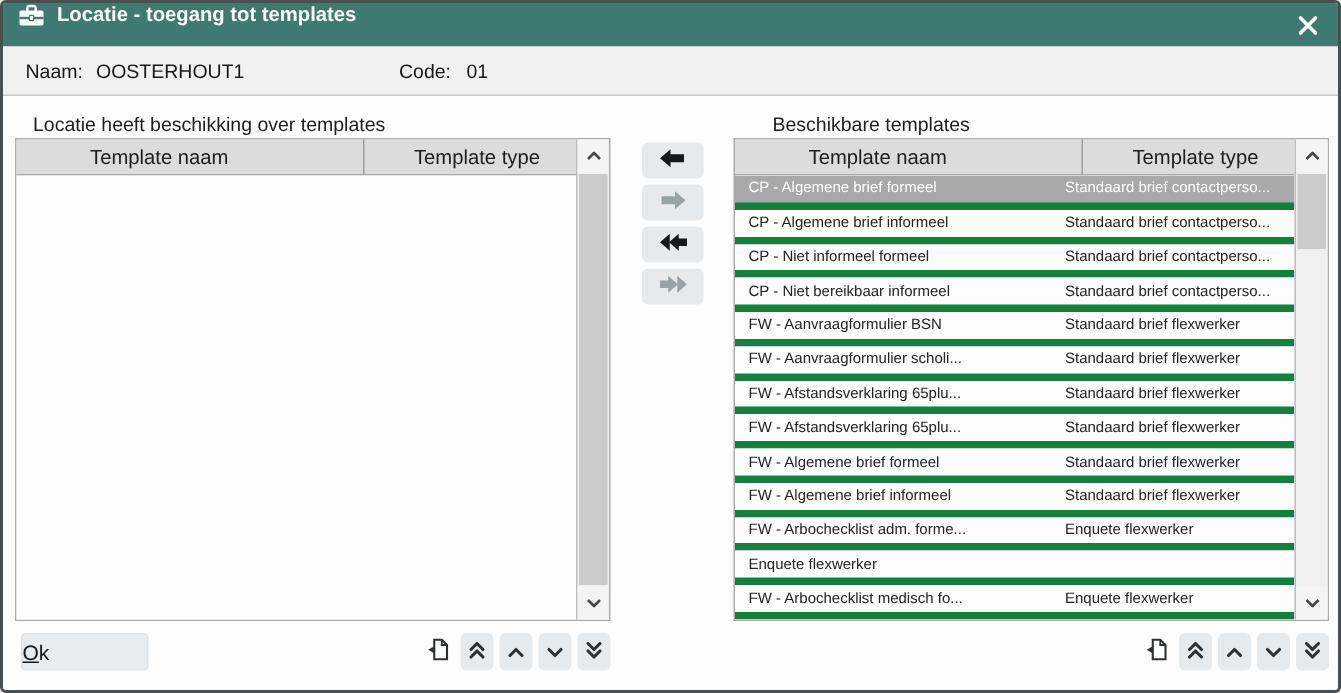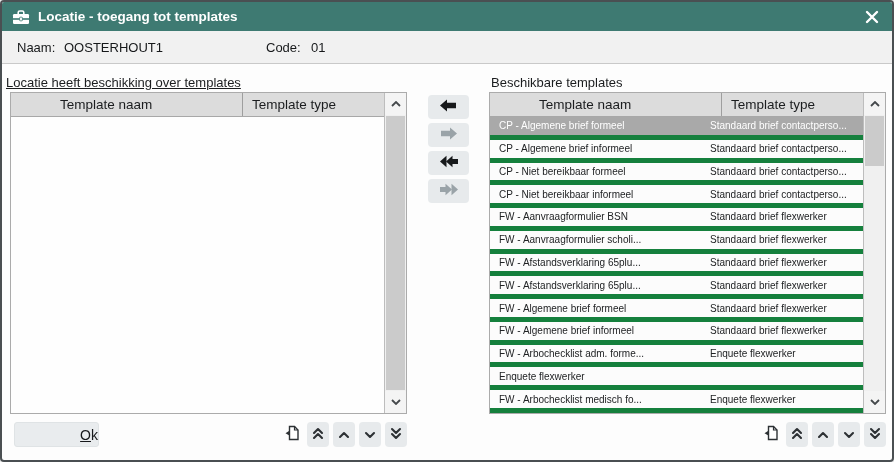--- a/index.html
+++ b/index.html
@@ -8,21 +8,21 @@
 
   .dialog {
     position:relative; width:894px; height:462px;
     background:#fdfdfd; border:2px solid #4a4f52; border-radius:4px;
     overflow:hidden;
   }
 
   
   .titlebar {
     position:absolute; left:0; top:0; width:890px; height:29px;
-    background:#3e7a72; display:flex; align-items:center; padding:0 10px;
+    background:#3e7a72; display:flex; align-items:flex-start; padding:0 10px;
   }
   .titlebar .t-icon { display:flex; margin-right:8px; }
   .titlebar .t-text { color:#ffffff; font-weight:bold; font-size:13.5px; }
   .t-close {
     position:absolute; right:10px; top:5px; width:20px; height:20px;
     display:flex; align-items:center; justify-content:center; cursor:pointer;
   }
 
   
   .infobar {
@@ -31,38 +31,38 @@
     font-size:13px; color:#16181a;
   }
   .infobar span { position:absolute; top:9px;text-align:right; }
   .lbl-naam  { left:15px; }
   .val-naam  { left:62px; }
   .lbl-code  { left:264px; }
   .val-code  { left:309px; }
 
   
   .panel-label { position:absolute; font-size:13px; color:#1b1d1f; }
-  .panel-label.left  { left:4px;  top:73px;text-decoration:underline; }
-  .panel-label.right { left:489px; top:73px; }
+  .panel-label.left  { left:20px;  top:73px; }
+  .panel-label.right { left:513px; top:73px; }
 
   
   .tbl {
     position:absolute; top:90px; width:397px; height:322px;
     border:1px solid #ababab; background:#ffffff;
   }
   .tbl.left  { left:8px; }
   .tbl.right { left:487px; }
 
   .tbl-head {
     position:absolute; left:0; top:0; right:22px; height:24px;
     background:#dcdcdc; border-bottom:1px solid #a8a8a8;
     display:flex; align-items:center; font-size:13.5px; color:#1b1d1f;
   }
   .th-c1 { width:192px; padding-left:9px; border-right:1px solid #9e9e9e; height:100%; display:flex; align-items:center;margin-left:40px; }
-  .th-c2 { flex:1; padding-left:9px; }
+  .th-c2 { flex:1; padding-left:9px;text-align:center; }
 
   .tbl-body {
     position:absolute; left:0; top:24px; right:22px; bottom:0;
     overflow:hidden; background:#fefefe;
   }
   .trow {
     height:22.77px; display:flex; align-items:center;
     border-bottom:5px solid #15803d; font-size:10px; color:#212325;
     background:#fcfcfc; cursor:default; white-space:nowrap;gap:19px;
   }
@@ -91,21 +91,21 @@
     display:flex; align-items:center; justify-content:center; cursor:pointer;
   }
   .transfer-btn svg polygon { fill:#17191b; }
   .transfer-btn.disabled svg polygon { fill:#9aa3a8; }
   .transfer-btn.flip svg { transform:scaleX(-1); }
 
   
   .ok-btn {
     position:absolute; left:12px; top:420px; width:85px; height:25px;
     background:#e9ecee; border:1px solid #dfe3e5; border-radius:3px;
-    font-size:14px; color:#17191b; display:flex; align-items:center; justify-content:flex-end;
+    font-size:14px; color:#17191b; display:flex; align-items:center; justify-content:flex-start;
     cursor:pointer; font-family:"Liberation Sans", sans-serif;
   }
   .ok-btn span::first-letter { text-decoration:underline; }
 
   .nav-group { position:absolute; top:420px; display:flex; gap:4px; }
   .nav-group.left  { left:279px; }
   .nav-group.right { left:758px; }
   .nav-btn {
     width:22px; height:25px; background:#e7eaec; border:none; border-radius:4px;
     display:flex; align-items:center; justify-content:center; cursor:pointer; padding:0;
@@ -197,21 +197,21 @@
     <div class="tbl-body">
         <div class="trow selected">
       <span class="c1">CP - Algemene brief formeel</span>
       <span class="c2">Standaard brief contactperso...</span>
     </div>
         <div class="trow">
       <span class="c1">CP - Algemene brief informeel</span>
       <span class="c2">Standaard brief contactperso...</span>
     </div>
         <div class="trow">
-      <span class="c1">CP - Niet bereikbaar formeel</span>
+      <span class="c1">CP - Niet informeel formeel</span>
       <span class="c2">Standaard brief contactperso...</span>
     </div>
         <div class="trow">
       <span class="c1">CP - Niet bereikbaar informeel</span>
       <span class="c2">Standaard brief contactperso...</span>
     </div>
         <div class="trow">
       <span class="c1">FW - Aanvraagformulier BSN</span>
       <span class="c2">Standaard brief flexwerker</span>
     </div>

